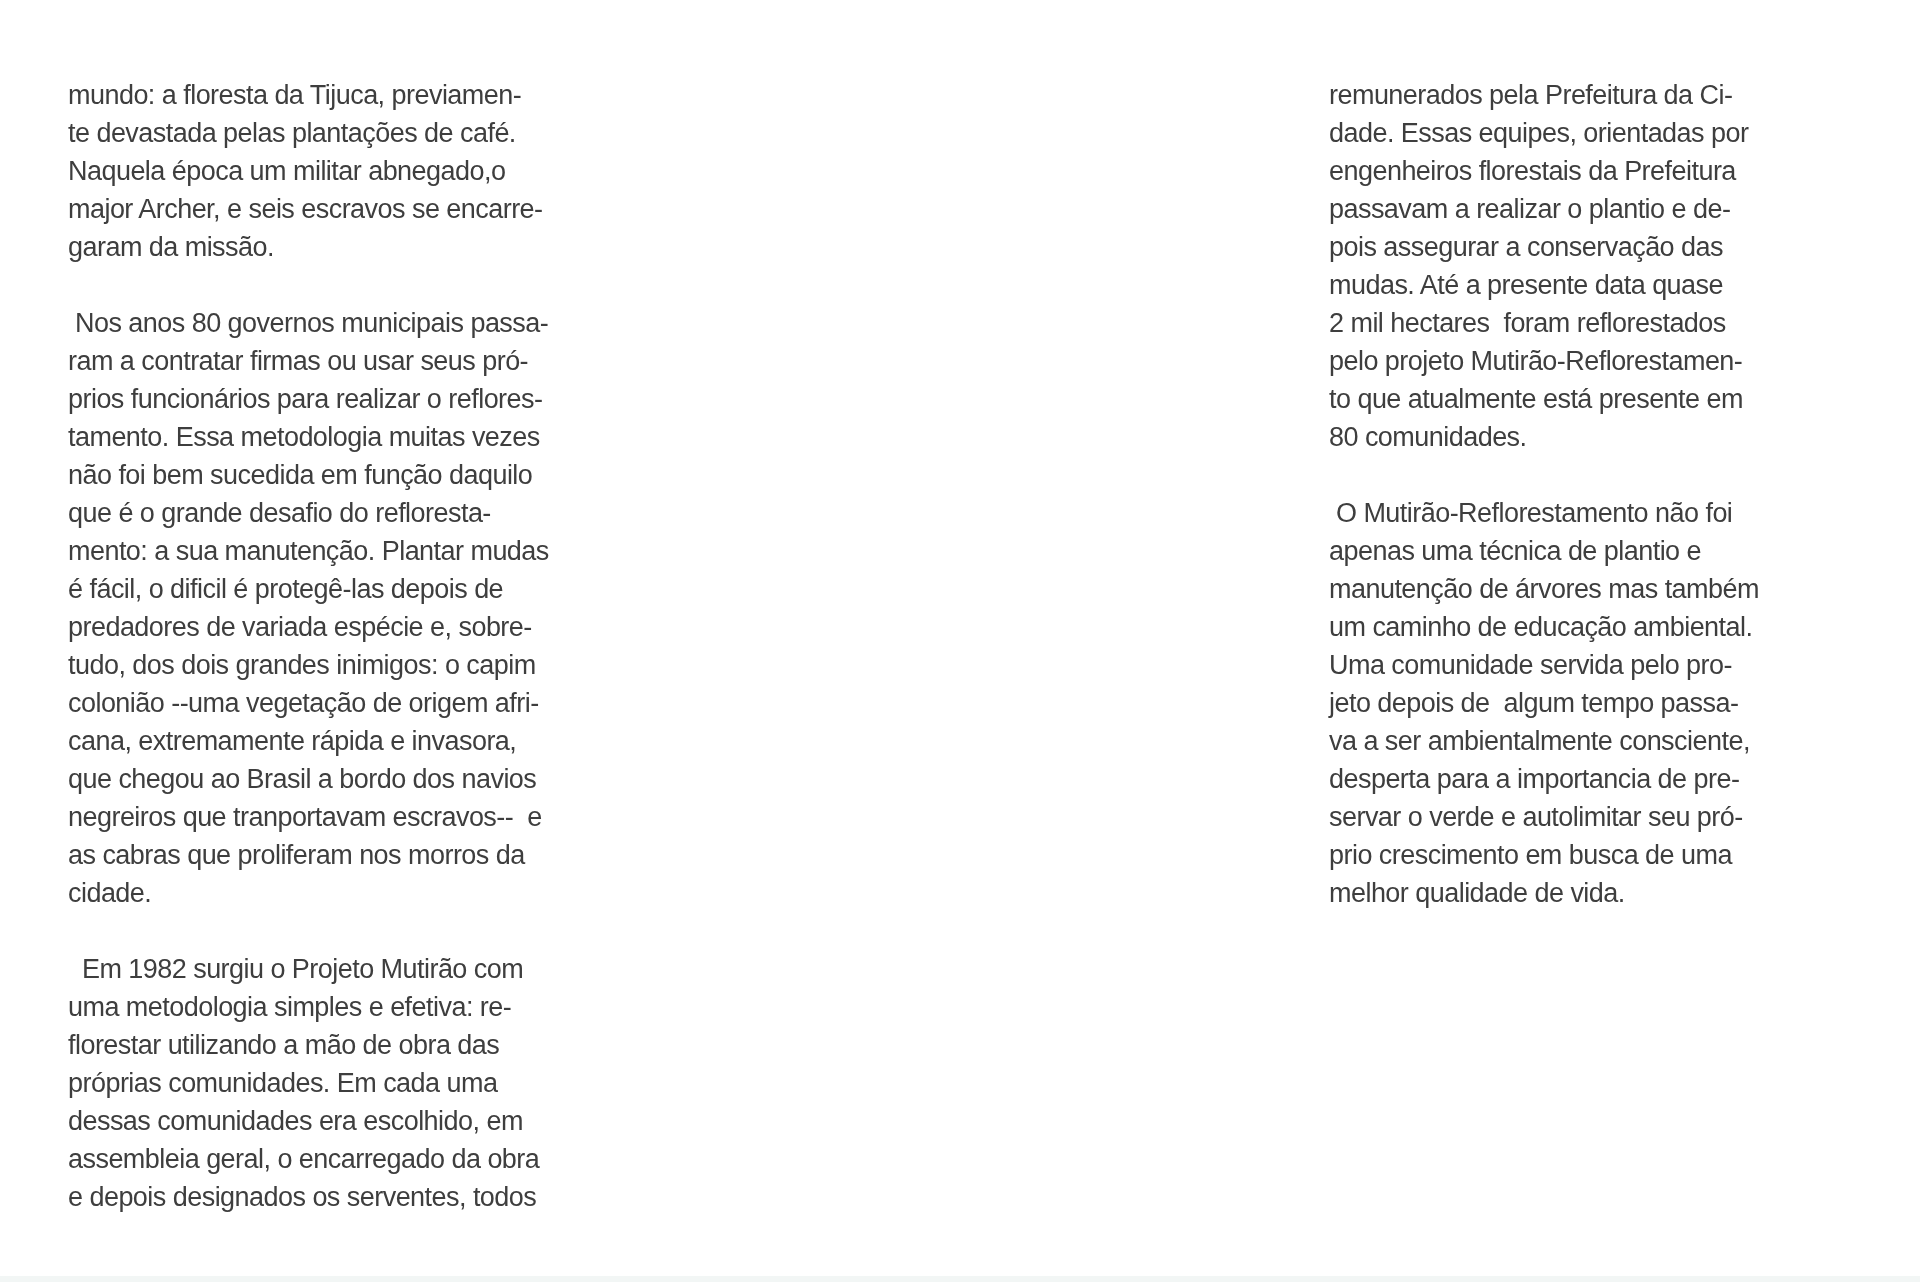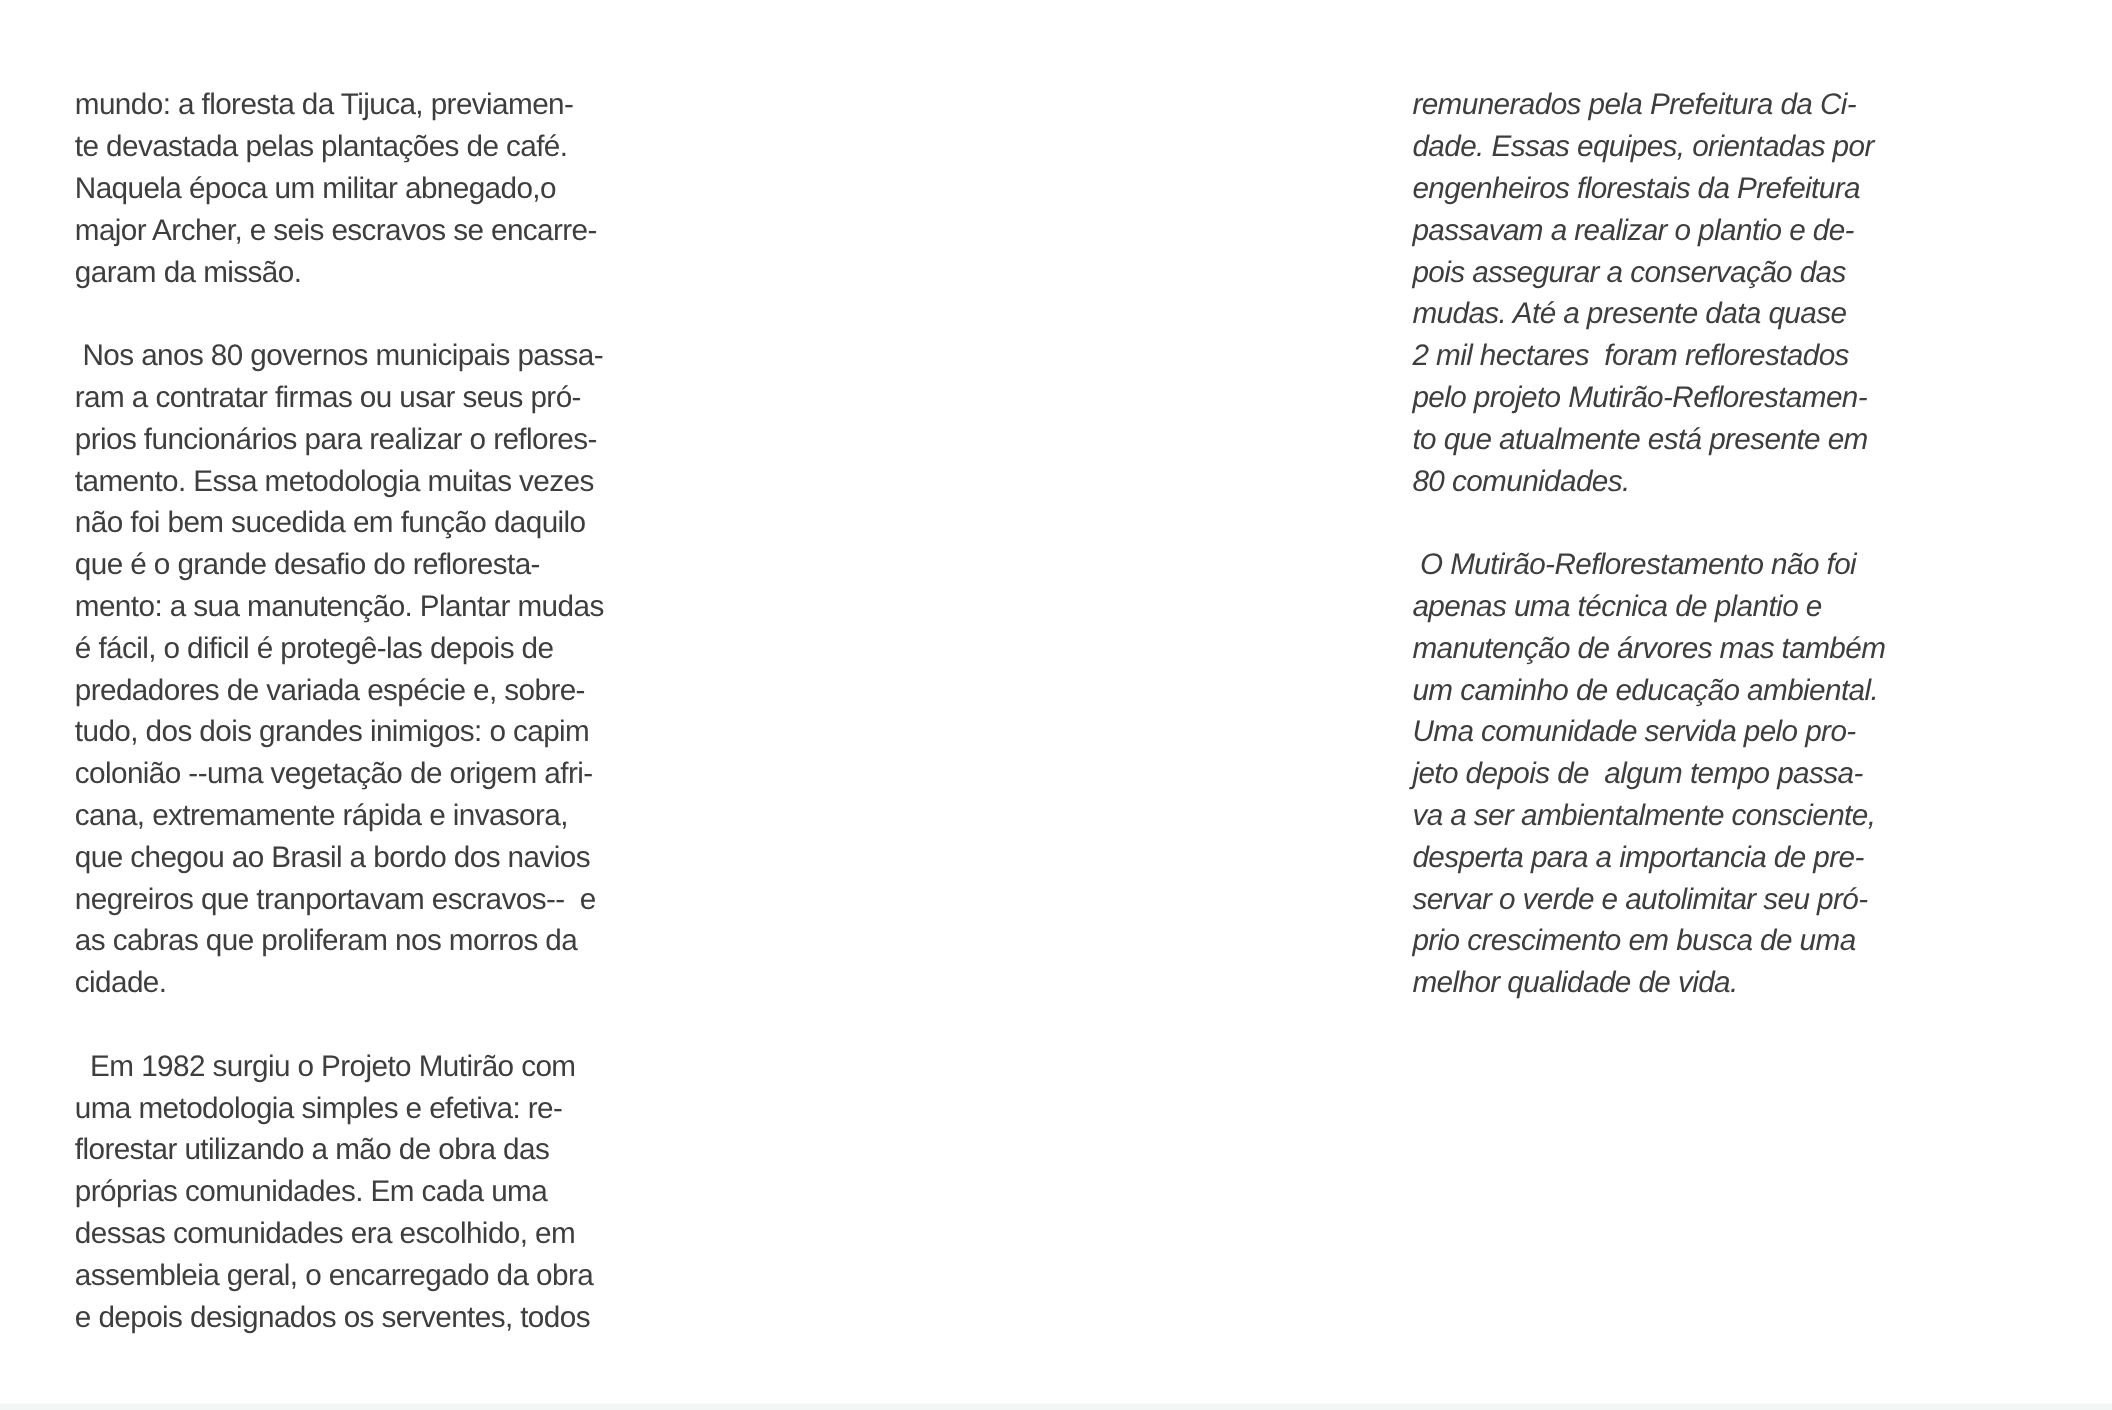--- a/index.html
+++ b/index.html
@@ -15,21 +15,21 @@
     overflow: hidden;
     font-family: "Liberation Sans", "DejaVu Sans", sans-serif;
     font-weight: 300;
     color: #3e3e3e;
   }
   .text-column {
     position: absolute;
     top: 76px;
   }
   .text-column.left  { left: 68px;   width: 600px; }
-  .text-column.right { left: 1284px; width: 560px; font-style: italic; }
+  .text-column.right { left: 1329px; width: 560px; }
   .text-column p {
     margin: 0 0 38px 0;
     font-size: 27px;
     line-height: 38px;
     letter-spacing: -0.02em;
     white-space: pre;        
     color: #3e3e3e;
   }
   .bottom-edge {
     position: absolute;

